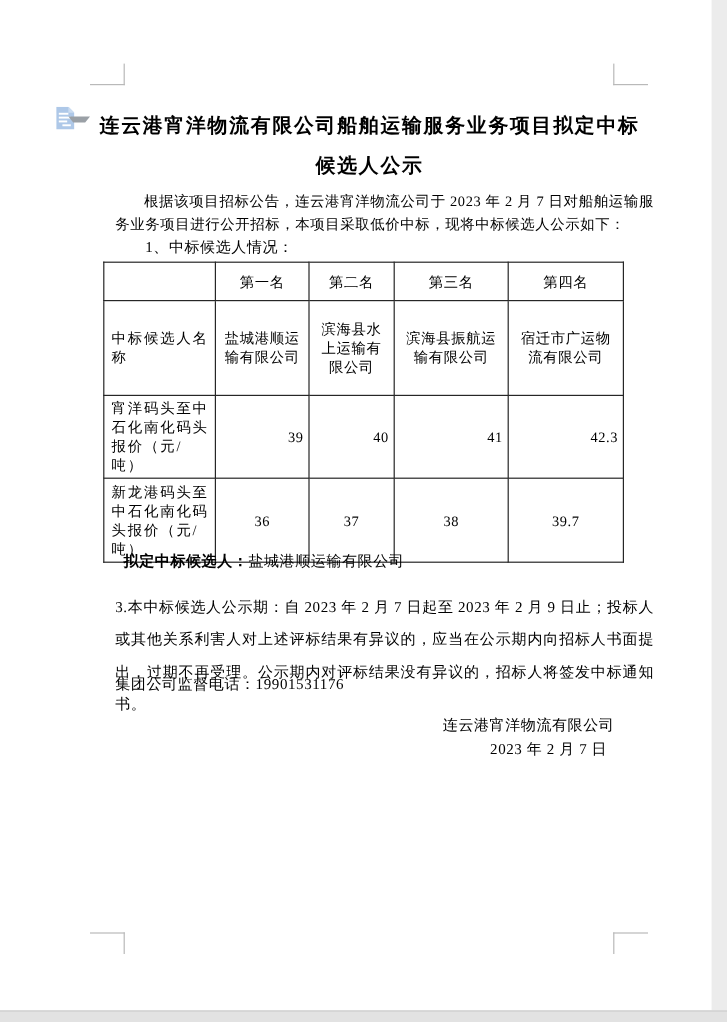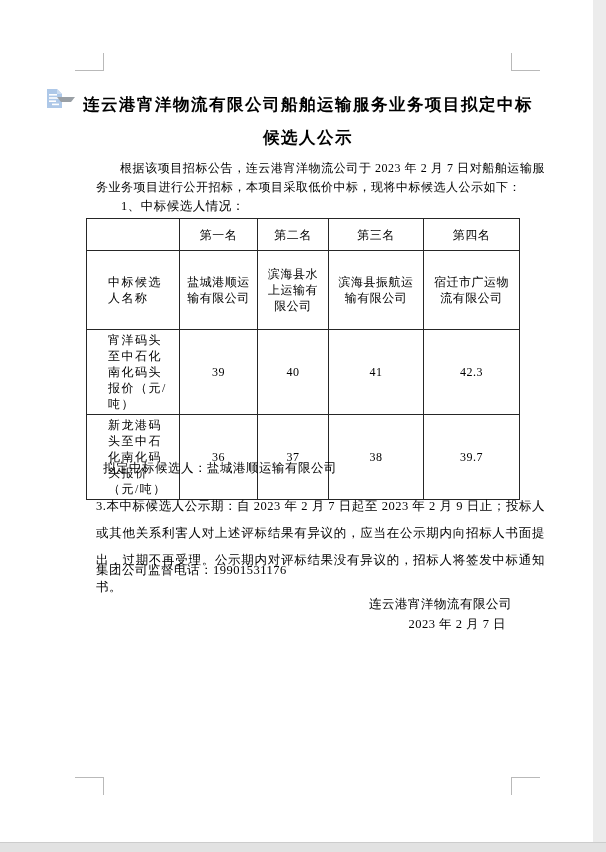--- a/index.html
+++ b/index.html
@@ -29,29 +29,29 @@
 
   .para-intro{left:86px;top:159px;width:449px;font-size:12px;line-height:19px;
     text-indent:2em;text-align:justify;letter-spacing:.5px;}
   .para-item1{left:86px;top:197px;width:449px;font-size:12.5px;line-height:19px;
     text-indent:2em;letter-spacing:.5px;}
 
   table.bid{position:absolute;left:86px;top:218px;border-collapse:collapse;
     table-layout:fixed;width:433px;font-size:12px;}
   table.bid td{border:1px solid #262626;padding:2px 4px;vertical-align:middle;
     text-align:center;line-height:16px;letter-spacing:.5px;}
-  table.bid td.rowlab{text-align:left;letter-spacing:1.5px;padding-left:21px;}
+  table.bid td.rowlab{text-align:left;letter-spacing:1.5px;padding-left:6px;}
   tr.hrow td{height:27px;}
   tr.r2 td{height:74px;}
-  tr.r3 td{height:60px;}
+  tr.r3 td{height:60px;text-align:right;}
   tr.r4 td{height:65px;}
 
   .proposed{left:86px;top:459px;width:449px;font-size:12.5px;line-height:19px;
     padding-left:17px;letter-spacing:.5px;box-sizing:border-box;}
-  .proposed .lab{font-weight:normal;margin-top:24px;}
+  .proposed .lab{font-weight:bold;margin-top:24px;}
 
   .para-notice{left:86px;top:493px;width:449px;font-size:12.5px;line-height:27px;
     text-align:justify;letter-spacing:.5px;}
 
   .contacts{left:86px;top:560px;width:449px;font-size:12.5px;line-height:20px;
     letter-spacing:.5px;}
 
   .sig{right:94px;top:594px;text-align:right;font-size:12.5px;line-height:20px;
     letter-spacing:.5px;}
   .sig .date{padding-right:6px;line-height:21px;}

